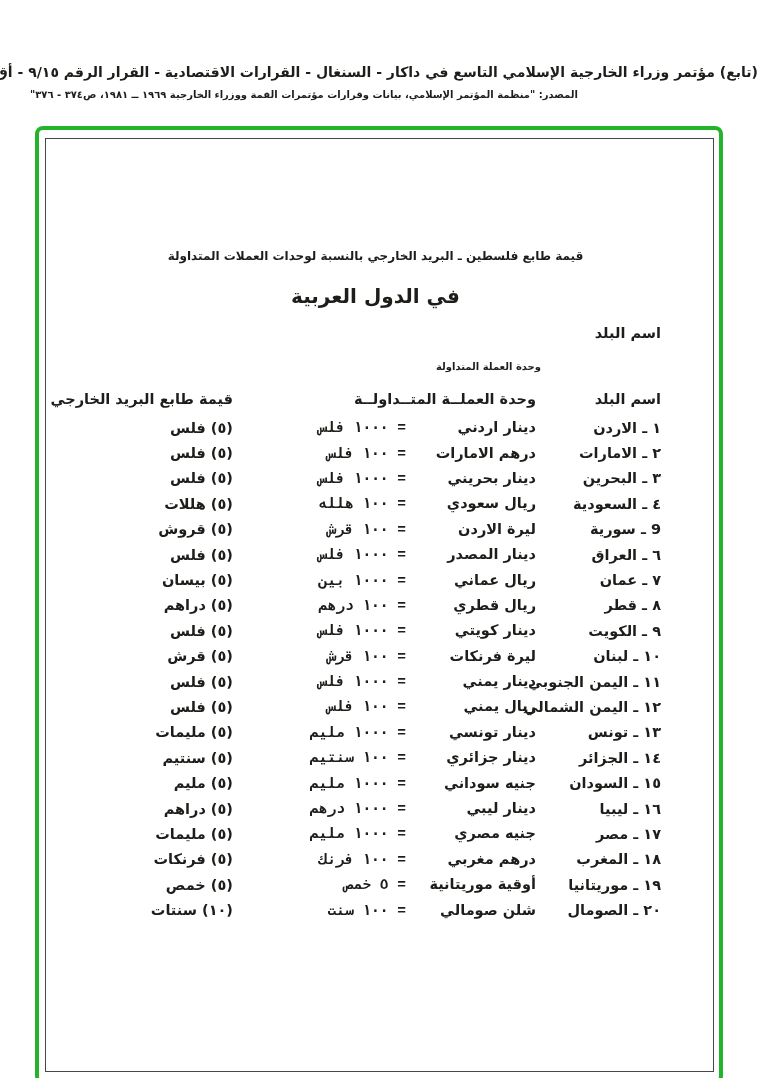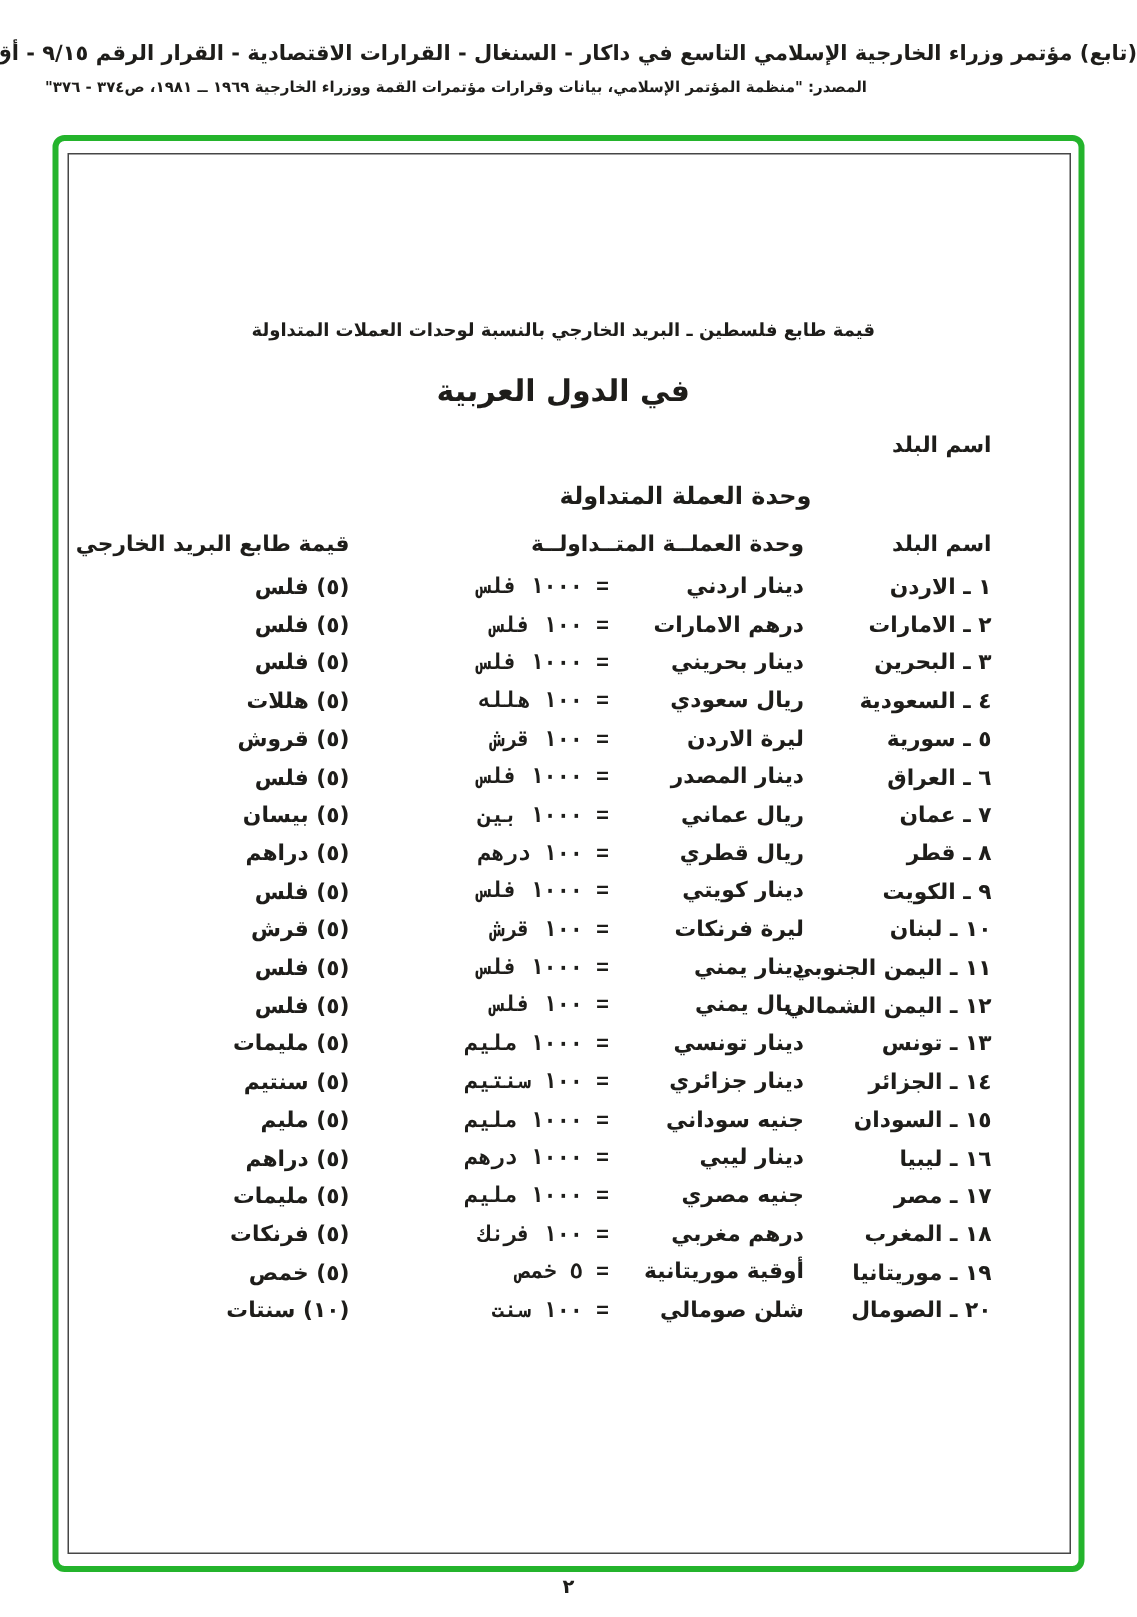--- a/index.html
+++ b/index.html
@@ -4,21 +4,21 @@
 <style>
   * { box-sizing: border-box; }
   html, body { margin: 0; padding: 0; }
   body {
     width: 758px; height: 1078px;
     background: #ffffff;
     font-family: "DejaVu Sans", sans-serif;
     color: #1e1d1a;
     overflow: hidden;
   }
-  .page { position: relative; width: 758px; height: 900px; background: #fff; }
+  .page { position: relative; width: 758px; height: 900px; background: #fff; margin-top: 36px; }
 
   
   .top-header { direction: rtl; padding-top: 27px; }
   .h1 { text-align: center; font-weight: bold; font-size: 14px; line-height: 18px; white-space: nowrap; }
   .h2 { text-align: right; padding-right: 180px; font-weight: bold; font-size: 10px; line-height: 14px; margin-top: 7px; white-space: nowrap; }
 
   
   .green-box {
     position: absolute; left: 35px; top: 90px;
     width: 688px; height: 958px;
@@ -28,21 +28,21 @@
   
   .black-box {
     position: absolute; left: 6px; top: 8px; right: 5px; bottom: 8px;
     border: 1px solid #474747;
   }
   .content { direction: rtl; height: 100%; padding: 106px 52px 0 44px; }
 
   .title1 { text-align: center; font-weight: bold; font-size: 12px; line-height: 22px; white-space: nowrap; }
   .title2 { text-align: center; font-weight: bold; font-size: 20px; line-height: 22px; margin-top: 18px; }
   .pre1  { text-align: right; font-weight: bold; font-size: 14.5px; line-height: 22px; margin-top: 15px; }
-  .pre2  { text-align: right; font-weight: bold; font-size: 16px; line-height: 22px; margin-top: 12px; padding-left: 0; padding-right: 120px; }
+  .pre2  { text-align: right; font-weight: bold; font-size: 10px; line-height: 22px; margin-top: 12px; padding-left: 0; padding-right: 120px; }
 
   .thead, .trow { display: flex; direction: rtl; font-weight: bold; font-size: 14.5px; }
   .thead { margin-top: 10px; line-height: 22px; }
   .tbody { margin-top: 5px; }
   .trow { height: 25.4px; align-items: center; }
 
   .cell { white-space: nowrap; }
   .c-country  { width: 125px; flex: none; }
   .c-currency { width: 285px; flex: none; display: flex; direction: rtl; }
   .c-value    { flex: 1; padding-right: 18px; }
@@ -108,21 +108,21 @@
             </div>
             <div class="trow">
               <div class="cell c-country">٤ ـ السعودية</div>
               <div class="cell c-currency">
                 <span class="cur-name">ريال سعودي</span>
                 <span class="cur-eq">= ١٠٠ هلله</span>
               </div>
               <div class="cell c-value">(٥) هللات</div>
             </div>
             <div class="trow">
-              <div class="cell c-country">٥ ـ سورية</div>
+              <div class="cell c-country">9 ـ سورية</div>
               <div class="cell c-currency">
                 <span class="cur-name">ليرة الاردن</span>
                 <span class="cur-eq">= ١٠٠ قرش</span>
               </div>
               <div class="cell c-value">(٥) قروش</div>
             </div>
             <div class="trow">
               <div class="cell c-country">٦ ـ العراق</div>
               <div class="cell c-currency">
                 <span class="cur-name">دينار المصدر</span>

